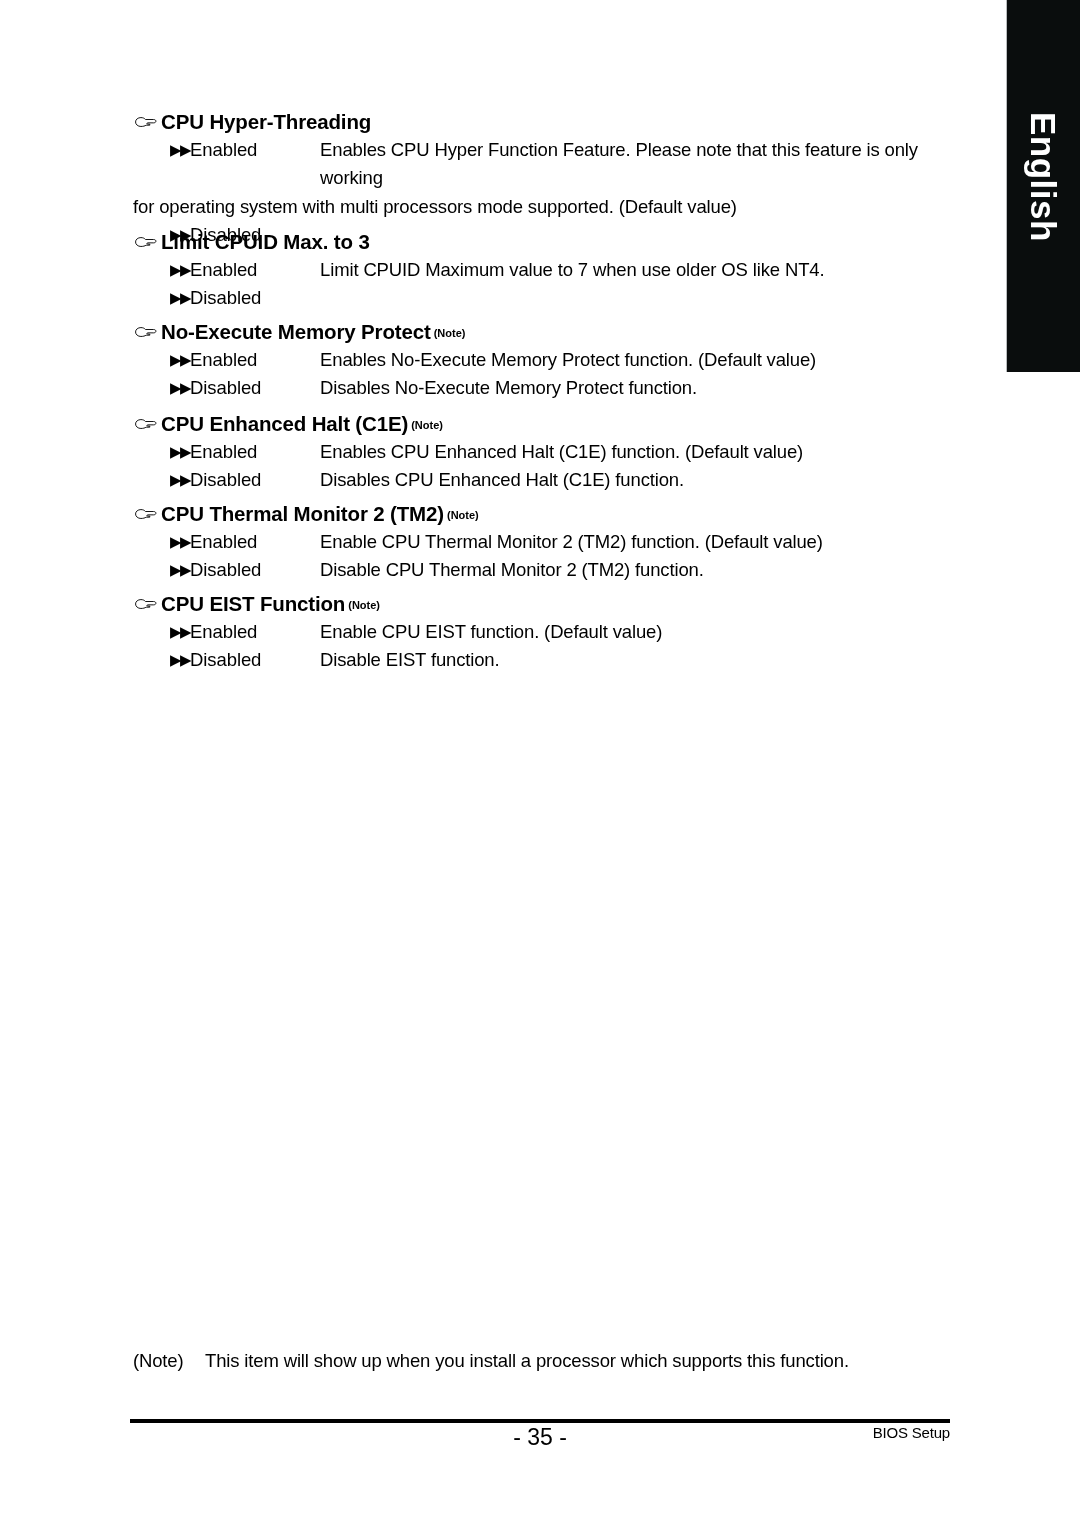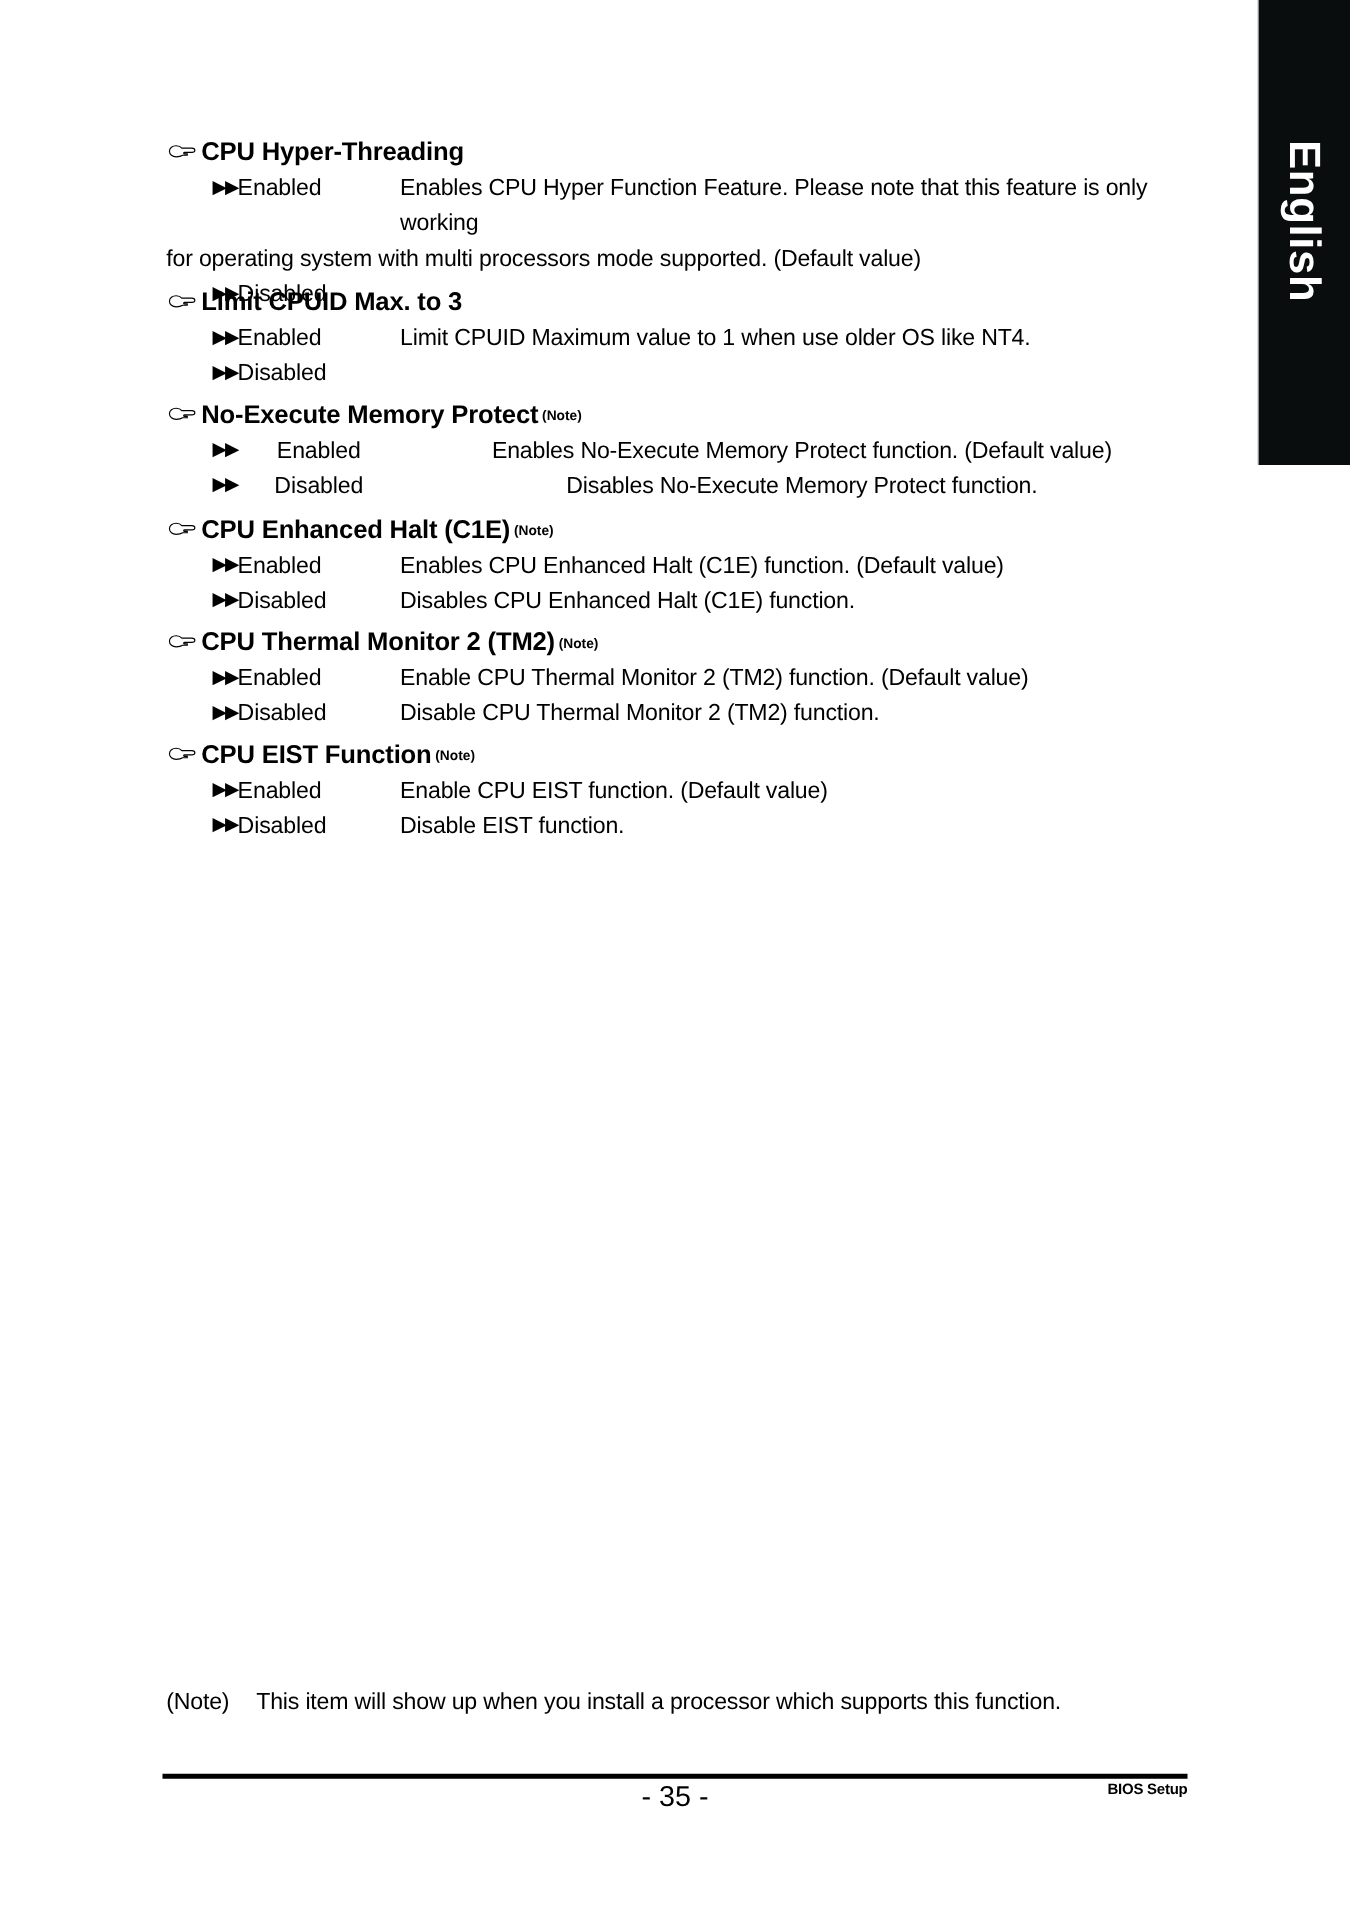--- a/index.html
+++ b/index.html
@@ -161,23 +161,22 @@
     right: 0;
     top: 0;
     text-align: center;
     font-size: 23px;
     letter-spacing: 0px;
   }
   .footer-section {
     position: absolute;
     right: 0;
     top: 0;
-    font-size: 12px;
+    font-size: 15px;
     letter-spacing: -0.2px;
-    font-weight: bold;
   }
 </style>
 </head>
 <body>
 
 <div class="lang-tab">
   <div class="lang-tab-label">English</div>
 </div>
 
 <div class="content">
@@ -208,28 +207,28 @@
           <span class="hand-icon">
             <svg viewBox="0 0 30 16" width="24" height="13" aria-hidden="true">
               <path d="M3.2 8.6 C3.2 5.4 6.2 3.1 9.9 3.1 C12.4 3.1 14.4 4.0 15.6 5.5 L25.6 5.5 C27.6 5.5 28.6 6.4 28.6 7.6 C28.6 8.8 27.6 9.7 25.6 9.7 L18.6 9.7 C17.9 9.7 17.4 10.0 17.4 10.5 C17.4 11.0 17.9 11.3 18.6 11.3 L21.0 11.3 L21.0 12.6 L16.4 12.6 C15.0 13.6 12.6 14.2 9.9 14.2 C6.2 14.2 3.2 11.8 3.2 8.6 Z" fill="none" stroke="#000" stroke-width="1.15"></path>
             </svg>
           </span>
           <span class="setting-title">Limit CPUID Max. to 3</span>
         </div>
         <div class="option-row">
           <span class="opt-marker">▶▶</span>
           <span class="opt-label">Enabled</span>
-          <span class="opt-desc">Limit CPUID Maximum value to 1 when use older OS like NT4.</span>
-        </div>
-        <div class="option-row">
-          <span class="opt-marker">▶▶</span>
-          <span class="opt-label">Disabled</span>
-        </div>
-      </div>
-      <div class="setting" style="top: 320px; text-align: center;">
+          <span class="opt-desc">Limit CPUID Maximum value to 7 when use older OS like NT4.</span>
+        </div>
+        <div class="option-row">
+          <span class="opt-marker">▶▶</span>
+          <span class="opt-label">Disabled</span>
+        </div>
+      </div>
+      <div class="setting" style="top: 320px;">
         <div class="setting-head">
           <span class="hand-icon">
             <svg viewBox="0 0 30 16" width="24" height="13" aria-hidden="true">
               <path d="M3.2 8.6 C3.2 5.4 6.2 3.1 9.9 3.1 C12.4 3.1 14.4 4.0 15.6 5.5 L25.6 5.5 C27.6 5.5 28.6 6.4 28.6 7.6 C28.6 8.8 27.6 9.7 25.6 9.7 L18.6 9.7 C17.9 9.7 17.4 10.0 17.4 10.5 C17.4 11.0 17.9 11.3 18.6 11.3 L21.0 11.3 L21.0 12.6 L16.4 12.6 C15.0 13.6 12.6 14.2 9.9 14.2 C6.2 14.2 3.2 11.8 3.2 8.6 Z" fill="none" stroke="#000" stroke-width="1.15"></path>
             </svg>
           </span>
           <span class="setting-title">No-Execute Memory Protect</span>
           <span class="note-sup">(Note)</span>
         </div>
         <div class="option-row">

